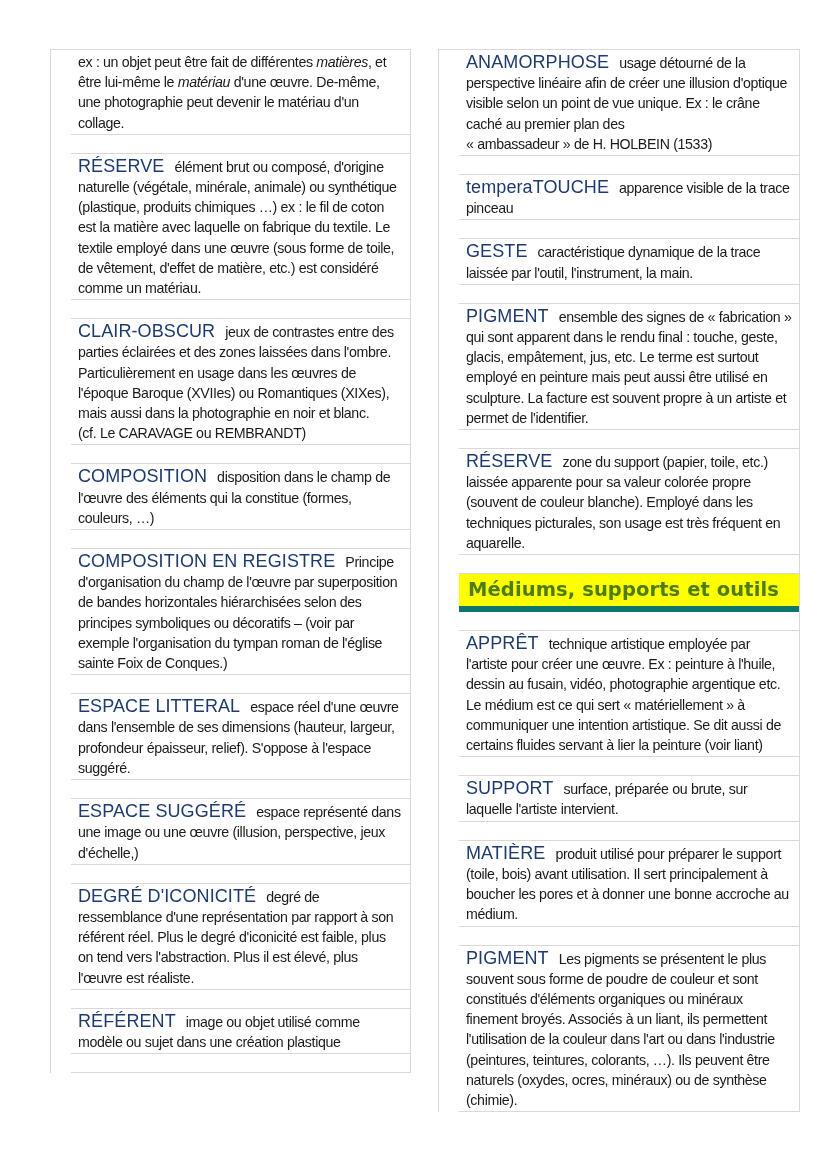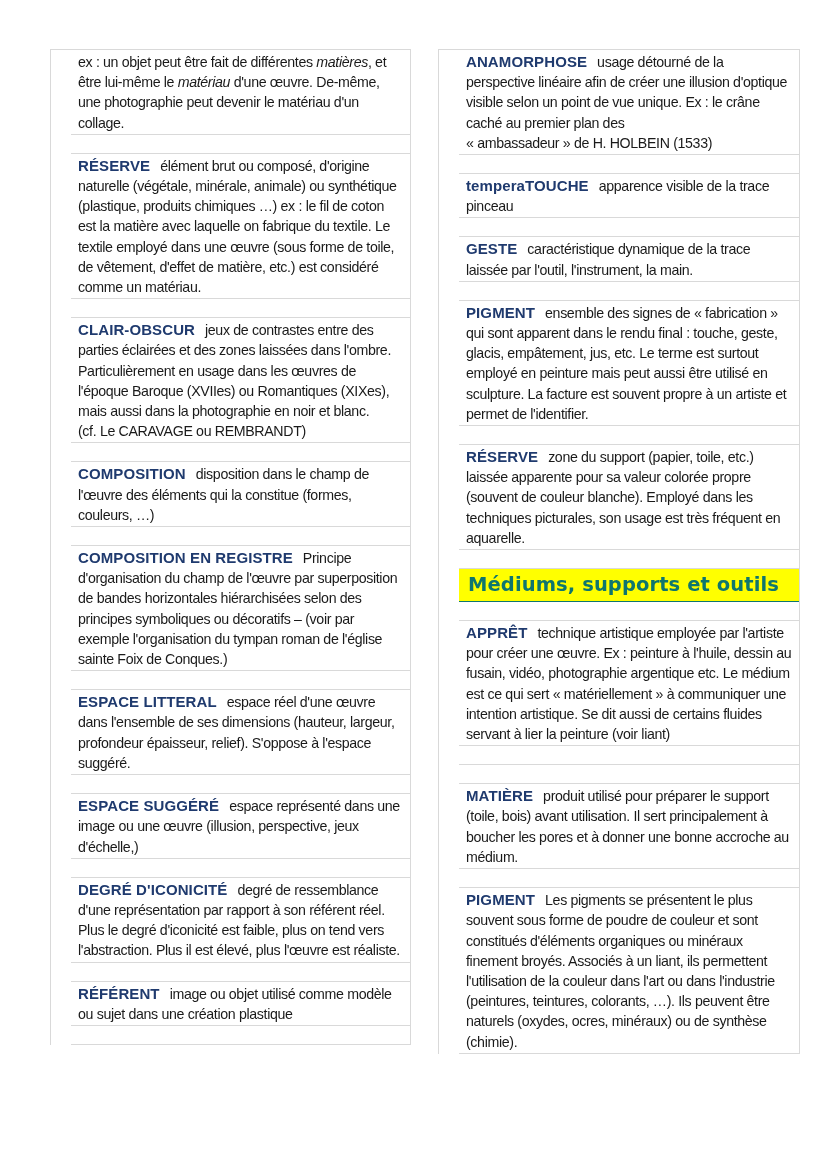--- a/index.html
+++ b/index.html
@@ -5,26 +5,26 @@
     html, body { margin: 0; padding: 0; background: #ffffff; }
     body { width: 828px; height: 1171px; position: relative; overflow: hidden;
            font-family: "Liberation Sans", sans-serif; color: #1a1a1a; }
     .col { position: absolute; top: 49px; padding-left: 20px; }
     .col-left { left: 50px; width: 339px; }
     .col-right { left: 438px; width: 340px; }
     .tbl { border-left: 1px solid #d9d9d9; border-right: 1px solid #d9d9d9; border-top: 1px solid #d9d9d9; }
     .cell { border-bottom: 1px solid #d9d9d9; padding: 2px 6px 1px 7px;
             font-size: 14.2px; line-height: 20.2px; letter-spacing: -0.35px; }
     .blank { height: 18px; border-bottom: 1px solid #d9d9d9; }
-    .term { color: #1f3a6e; font-weight: bold; font-size: 15px; letter-spacing: 0.1px; margin-right: 10px; margin-top: 40px; }
+    .term { color: #1f3a6e; font-weight: normal; font-size: 18px; letter-spacing: 0.1px; margin-right: 10px; margin-top: 40px; }
     .def { }
     .it { font-style: italic; }
-    .section-head { background: #ffff00; color: #0f766e; font-weight: bold;
+    .section-head { background: #ffff00; color: #4d7c0f; font-weight: bold;
                     font-size: 19.5px; line-height: 28px; padding: 2px 8px 2px 9px;
-                    border-bottom: 1px solid #0f766e; letter-spacing: 0.1px;
+                    border-bottom: 6px solid #0f766e; letter-spacing: 0.1px;
                     font-family: "DejaVu Sans", sans-serif; }
     .line { display: block; }
   </style>
 </head>
 <body>
 
 <div class="col col-left tbl">
 
   <div class="cell">
     <span>ex : un objet peut être fait de différentes </span><span class="it">matières</span><span>, et être lui-même le </span><span class="it">matériau</span><span> d'une œuvre. De-même, une photographie peut devenir le matériau d'un collage.</span>
@@ -102,20 +102,23 @@
   <div class="blank"></div>
 
   <div class="section-head">Médiums, supports et outils</div>
   <div class="blank"></div>
 
   <div class="cell">
     <span class="term">APPRÊT</span><span class="def">technique artistique employée par l'artiste pour créer une œuvre. Ex : peinture à l'huile, dessin au fusain, vidéo, photographie argentique etc. Le médium est ce qui sert « matériellement » à communiquer une intention artistique. Se dit aussi de certains fluides servant à lier la peinture (voir liant)</span>
   </div>
   <div class="blank"></div>
 
+  <div class="cell">
+    <span class="term">SUPPORT</span><span class="def">surface, préparée ou brute, sur laquelle l'artiste intervient.</span>
+  </div>
   <div class="blank"></div>
 
   <div class="cell">
     <span class="term">MATIÈRE</span><span class="def">produit utilisé pour préparer le support (toile, bois) avant utilisation. Il sert principalement à boucher les pores et à donner une bonne  accroche au médium.</span>
   </div>
   <div class="blank"></div>
 
   <div class="cell">
     <span class="term">PIGMENT</span><span class="def">Les pigments se présentent le plus souvent sous forme de poudre de couleur et sont constitués d'éléments organiques ou minéraux finement broyés. Associés à un liant, ils permettent l'utilisation de la couleur dans l'art ou dans l'industrie (peintures, teintures, colorants, …). Ils peuvent être naturels (oxydes, ocres, minéraux) ou de synthèse (chimie).</span>
   </div>

